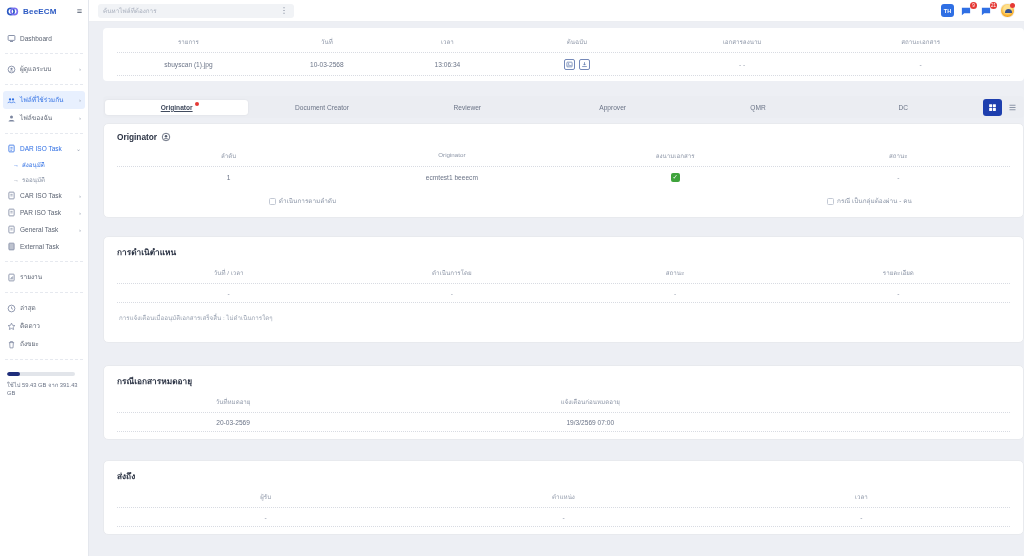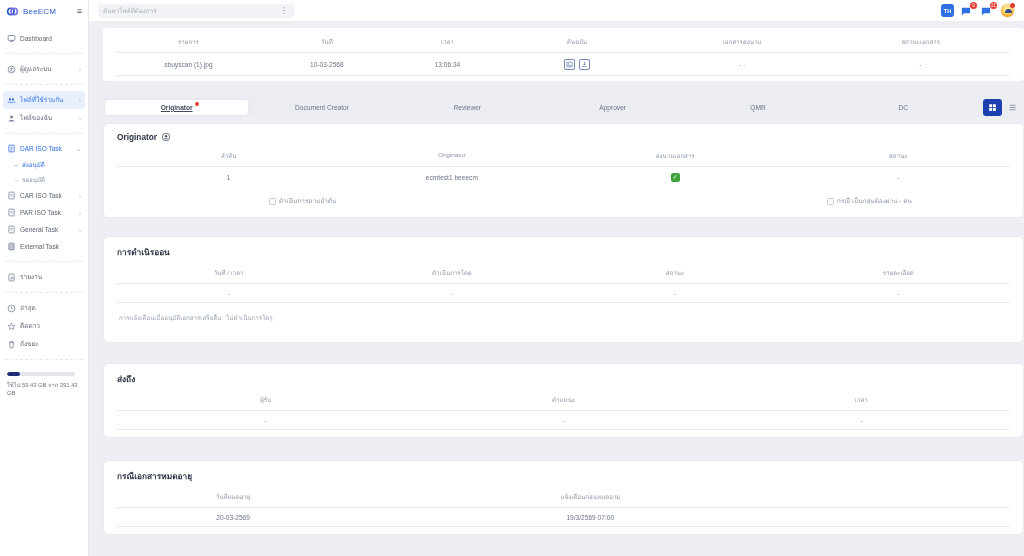--- a/index.html
+++ b/index.html
@@ -6,21 +6,21 @@
   html,body { width:1024px; height:556px; }
   body {
     font-family:"Liberation Sans", sans-serif;
     background:#edeff4; color:#3c4257; overflow:hidden; font-size:7px;
   }
   .app { display:flex; width:1024px; height:556px; }
 
   
   .sidebar { width:89px; min-width:89px; background:#fff; border-right:1px solid #e4e7ed; display:flex; flex-direction:column; }
   .logo-row { height:22px; display:flex; align-items:center; padding:0 6px; gap:4px; }
-  .brand { font-size:8px; font-weight:normal; color:#2b59c3; letter-spacing:.2px; }
+  .brand { font-size:8px; font-weight:bold; color:#2b59c3; letter-spacing:.2px; }
   .burger { margin-left:auto; color:#4a5568; font-size:9px; cursor:pointer; line-height:1; }
   .nav { padding:8px 0 0 0; flex:1; }
   .nav-item { display:flex; align-items:center; gap:4px; padding:4px 7px; color:#5b6372; font-size:6.5px; cursor:pointer; position:relative; }
   .nav-item .ic { width:9px; height:9px; flex:0 0 9px; color:#7d87a0; display:flex; }
   .nav-item .ic svg { width:9px; height:9px; }
   .nav-item .chev { margin-left:auto; color:#9aa3b2; font-size:6px; }
   .nav-item.active { background:#e8f0fe; color:#2f6fe4; border-radius:3px; margin:0 3px; padding:4px 4px; }
   .nav-item.active .ic { color:#2f6fe4; }
   .nav-item.blue { color:#2f6fe4; }
   .nav-item.blue .ic { color:#2f6fe4; }
@@ -385,64 +385,64 @@
           </span>
           <span class="cb-right">
             <span class="cb"></span>
             <span>กรณี เป็นกลุ่มต้องผ่าน - คน</span>
           </span>
         </div>
       </div>
 
       <div class="card mt18">
         <div class="card-title">
-          <span>การดำเนิรออน</span>
+          <span>การดำเนิตำแหน</span>
         </div>
         <div class="tbl-head cols-4">
           <span>วันที่ / เวลา</span>
           <span>ดำเนินการโดย</span>
           <span>สถานะ</span>
           <span>รายละเอียด</span>
         </div>
         <div class="tbl-row cols-4 dotted-b">
           <span class="muted">-</span>
           <span class="muted">-</span>
           <span class="muted">-</span>
           <span class="muted">-</span>
         </div>
         <div class="note">การแจ้งเตือนเมื่ออนุมัติเอกสารเสร็จสิ้น : ไม่ดำเนินการใดๆ</div>
       </div>
 
+      <div class="card mt22">
+        <div class="card-title">
+          <span>กรณีเอกสารหมดอายุ</span>
+        </div>
+        <div class="tbl-head cols-2x">
+          <span>วันที่หมดอายุ</span>
+          <span>แจ้งเตือนก่อนหมดอายุ</span>
+          <span></span>
+        </div>
+        <div class="tbl-row cols-2x dotted-b">
+          <span>20-03-2569</span>
+          <span>19/3/2569 07:00</span>
+          <span></span>
+        </div>
+      </div>
+
       <div class="card mt20">
         <div class="card-title">
           <span>ส่งถึง</span>
         </div>
         <div class="tbl-head cols-3">
           <span>ผู้รับ</span>
           <span>ตำแหน่ง</span>
           <span>เวลา</span>
         </div>
         <div class="tbl-row cols-3 dotted-b">
           <span class="muted">-</span>
           <span class="muted">-</span>
           <span class="muted">-</span>
         </div>
       </div>
 
-      <div class="card mt22">
-        <div class="card-title">
-          <span>กรณีเอกสารหมดอายุ</span>
-        </div>
-        <div class="tbl-head cols-2x">
-          <span>วันที่หมดอายุ</span>
-          <span>แจ้งเตือนก่อนหมดอายุ</span>
-          <span></span>
-        </div>
-        <div class="tbl-row cols-2x dotted-b">
-          <span>20-03-2569</span>
-          <span>19/3/2569 07:00</span>
-          <span></span>
-        </div>
-      </div>
-
     </div>
   </div>
 </div>
 
 </body></html>

